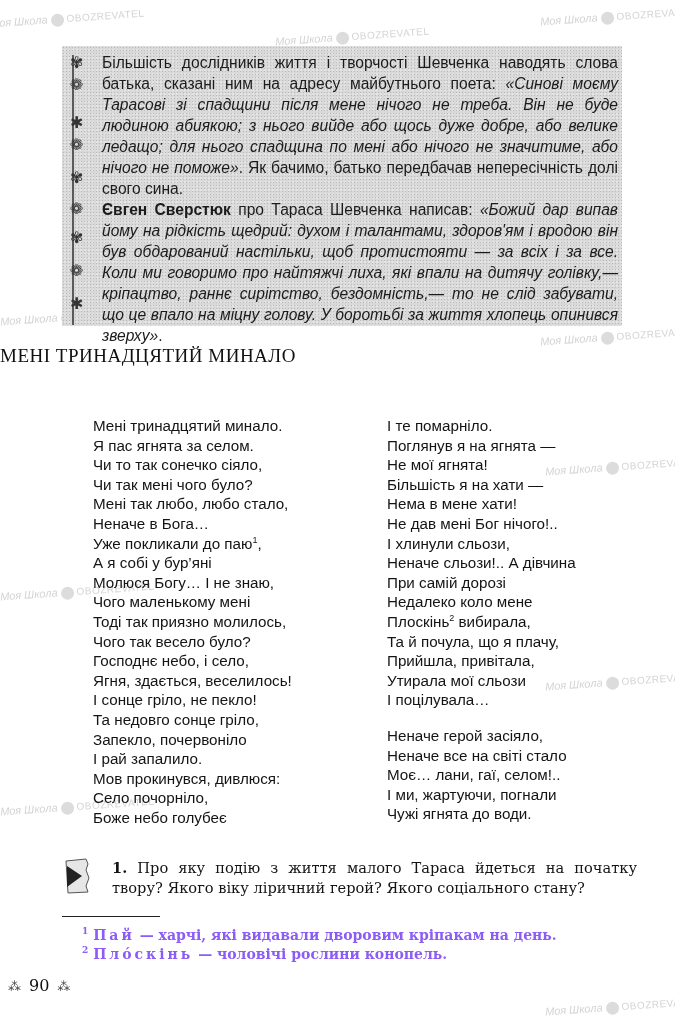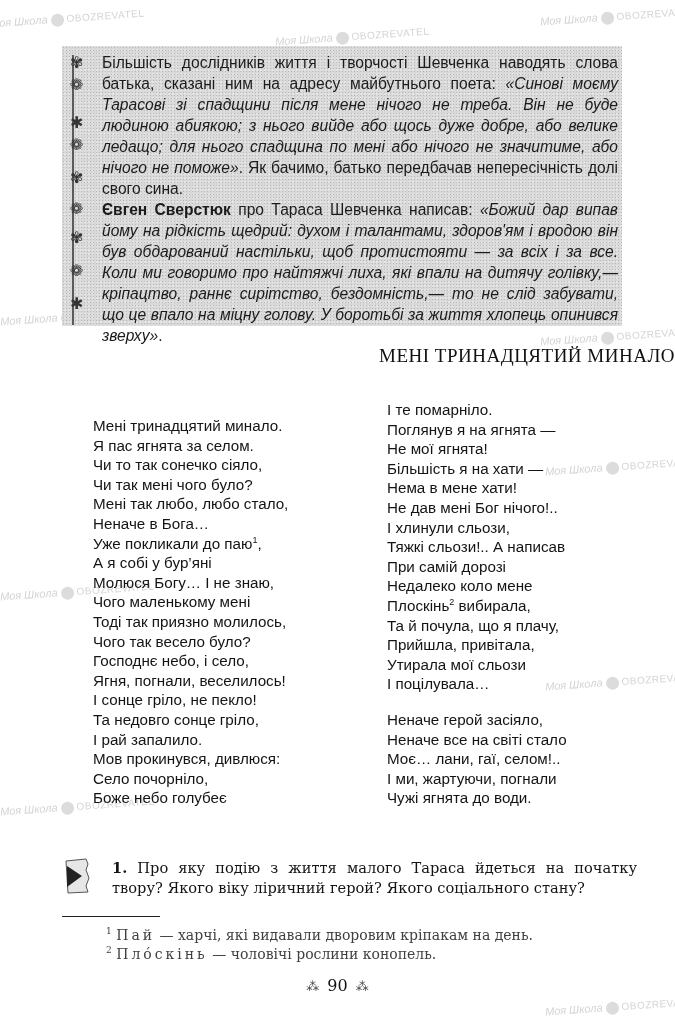--- a/index.html
+++ b/index.html
@@ -35,49 +35,49 @@
   .intro-text {
     position: absolute; left: 102px; top: 52px; width: 516px;
     font-family: "Liberation Sans", sans-serif; font-size: 15.6px; line-height: 21px;
     text-align: justify; color: #1b1b1b;
   }
   .intro-text p { margin: 0; }
   .intro-text .it { font-style: italic; margin-top: 47px; }
   .intro-text .bold { font-weight: bold; }
 
   .poem-title {
-    position: absolute; left: 0; width: 675px; top: 345px; text-align: right;
+    position: absolute; left: 0; width: 675px; top: 345px; text-align: left;
     font-family: "Liberation Serif", serif; font-size: 19px; letter-spacing: 0.5px; color: #111;
   }
   .poem-col {
     position: absolute; font-family: Liberation Sans, sans-serif; font-size: 15.2px; line-height: 19.6px; color: #141414; margin-top: 35px;
   }
   .poem-col .line { white-space: nowrap; }
   .poem-col .gap { height: 16px; }
   .col-left { left: 93px; top: 381px; }
-  .col-right { left: 387px; top: 365px; }
+  .col-right { left: 387px; top: 381px; }
   sup { font-size: 9px; line-height: 0; vertical-align: 6px; }
 
   .question {
     position: absolute; left: 103px; top: 858px; width: 525px;
     font-family: "DejaVu Serif", serif; font-size: 14.6px; line-height: 20px; text-align: justify; color: #141414; margin-left: 9px;
   }
   .question .qnum { font-weight: bold; }
   .q-icon { position: absolute; left: 62px; top: 858px; width: 30px; height: 36px; }
 
   .fn-rule { position: absolute; left: 62px; top: 916px; width: 98px; height: 1px; background: #222; }
   .footnotes {
-    position: absolute; left: 106px; top: 926px; width: 540px;
-    font-family: "DejaVu Serif", serif; font-size: 14px; line-height: 19px; color: #404040;
+    position: absolute; left: 82px; top: 926px; width: 540px;
+    font-family: "DejaVu Serif", serif; font-size: 14px; line-height: 19px; color: #8b5cf6; font-weight: bold;
   }
   .footnotes .fn { white-space: nowrap; }
   .footnotes .term { letter-spacing: 3px; }
 
   .page-number {
-    position: absolute; left: 0; width: 675px; top: 976px; text-align: center;
+    position: absolute; left: 0; width: 675px; top: 976px; text-align: left;
     font-family: "DejaVu Serif", serif; font-size: 16px; color: #111;
   }
   .page-number .orn { font-size: 13px; color: #444; margin: 0 8px; font-family: "DejaVu Sans", sans-serif; }
 </style>
 </head>
 <body>
 
 <div class="watermark" style="left:-10px;top:12px;"><span>Моя Школа</span><span class="wm-circle"></span><span class="wm-obz">OBOZREVATEL</span></div>
 <div class="watermark" style="left:275px;top:30px;"><span>Моя Школа</span><span class="wm-circle"></span><span class="wm-obz">OBOZREVATEL</span></div>
 <div class="watermark" style="left:540px;top:10px;"><span>Моя Школа</span><span class="wm-circle"></span><span class="wm-obz">OBOZREVATEL</span></div>
@@ -120,38 +120,39 @@
   <div class="line">Чи так мені чого було?</div>
   <div class="line">Мені так любо, любо стало,</div>
   <div class="line">Неначе в Бога…</div>
   <div class="line"><span>Уже покликали до паю</span><sup>1</sup><span>,</span></div>
   <div class="line">А я собі у бур’яні</div>
   <div class="line">Молюся Богу… І не знаю,</div>
   <div class="line">Чого маленькому мені</div>
   <div class="line">Тоді так приязно молилось,</div>
   <div class="line">Чого так весело було?</div>
   <div class="line">Господнє небо, і село,</div>
-  <div class="line">Ягня, погнали, веселилось!</div>
+  <div class="line">Ягня, здається, веселилось!</div>
   <div class="line">І сонце гріло, не пекло!</div>
   <div class="line">Та недовго сонце гріло,</div>
+  <div class="line">Запекло, почервоніло</div>
   <div class="line">І рай запалило.</div>
   <div class="line">Мов прокинувся, дивлюся:</div>
   <div class="line">Село почорніло,</div>
   <div class="line">Боже небо голубеє</div>
 </div>
 
 <div class="poem-col col-right">
   <div class="line">І те помарніло.</div>
   <div class="line">Поглянув я на ягнята —</div>
   <div class="line">Не мої ягнята!</div>
   <div class="line">Більшість я на хати —</div>
   <div class="line">Нема в мене хати!</div>
   <div class="line">Не дав мені Бог нічого!..</div>
   <div class="line">І хлинули сльози,</div>
-  <div class="line">Тяжкі сльози!.. А написав</div>
+  <div class="line">Неначе сльози!.. А дівчина</div>
   <div class="line">При самій дорозі</div>
   <div class="line">Недалеко коло мене</div>
   <div class="line"><span>Плоскінь</span><sup>2</sup><span> вибирала,</span></div>
   <div class="line">Та й почула, що я плачу,</div>
   <div class="line">Прийшла, привітала,</div>
   <div class="line">Утирала мої сльози</div>
   <div class="line">І поцілувала…</div>
   <div class="gap"></div>
   <div class="line">Неначе герой засіяло,</div>
   <div class="line">Неначе все на світі стало</div>

